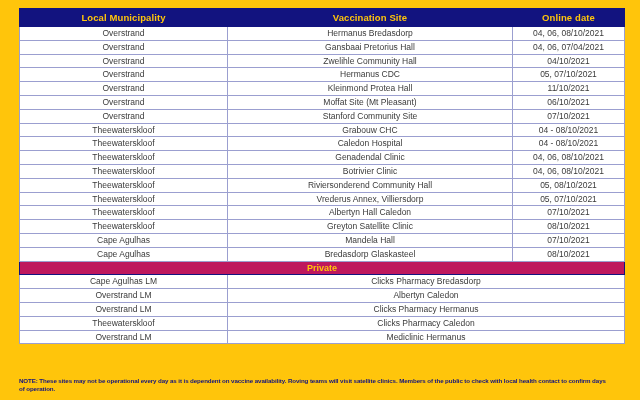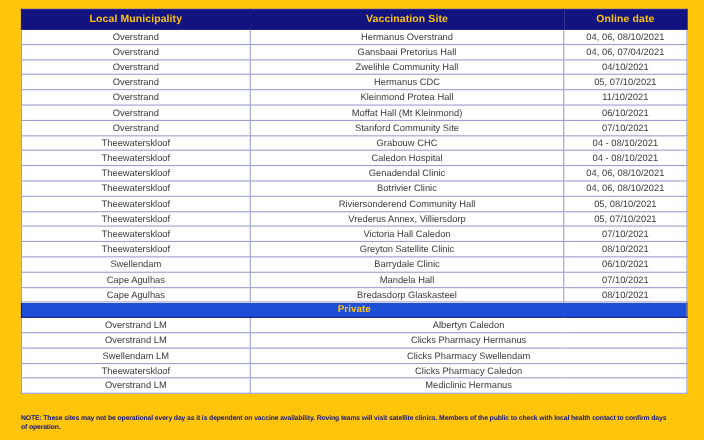--- a/index.html
+++ b/index.html
@@ -34,21 +34,21 @@
     font-size:8.5px;
     color:#3A3A3A;
     text-align:center;
     height:12.8px;
     line-height:12.8px;
     padding:0 2px;
     white-space:nowrap;
     overflow:hidden;
   }
   tr.section-band td{
-    background:#1d4ed8;
+    background:#be185d;
     color:#FFC50B;
     font-weight:bold;
     font-size:9px;
     border:1px solid #12137F;
   }
   .note{
     position:absolute;
     left:19px;top:377px;width:592px;
     font-size:6.2px;
     font-weight:bold;
@@ -70,21 +70,21 @@
     <thead>
       <tr>
         <th>Local Municipality</th>
         <th>Vaccination Site</th>
         <th>Online date</th>
       </tr>
     </thead>
     <tbody id="table-body">
         <tr>
           <td>Overstrand</td>
-          <td>Hermanus Overstrand</td>
+          <td>Hermanus Bredasdorp</td>
           <td>04, 06, 08/10/2021</td>
         </tr>
         <tr>
           <td>Overstrand</td>
           <td>Gansbaai Pretorius Hall</td>
           <td>04, 06, 07/04/2021</td>
         </tr>
         <tr>
           <td>Overstrand</td>
           <td>Zwelihle Community Hall</td>
@@ -95,21 +95,21 @@
           <td>Hermanus CDC</td>
           <td>05, 07/10/2021</td>
         </tr>
         <tr>
           <td>Overstrand</td>
           <td>Kleinmond Protea Hall</td>
           <td>11/10/2021</td>
         </tr>
         <tr>
           <td>Overstrand</td>
-          <td>Moffat Hall (Mt Kleinmond)</td>
+          <td>Moffat Site (Mt Pleasant)</td>
           <td>06/10/2021</td>
         </tr>
         <tr>
           <td>Overstrand</td>
           <td>Stanford Community Site</td>
           <td>07/10/2021</td>
         </tr>
         <tr>
           <td>Theewaterskloof</td>
           <td>Grabouw CHC</td>
@@ -135,57 +135,52 @@
           <td>Riviersonderend Community Hall</td>
           <td>05, 08/10/2021</td>
         </tr>
         <tr>
           <td>Theewaterskloof</td>
           <td>Vrederus Annex, Villiersdorp</td>
           <td>05, 07/10/2021</td>
         </tr>
         <tr>
           <td>Theewaterskloof</td>
-          <td>Victoria Hall Caledon</td>
+          <td>Albertyn Hall Caledon</td>
           <td>07/10/2021</td>
         </tr>
         <tr>
           <td>Theewaterskloof</td>
           <td>Greyton Satellite Clinic</td>
           <td>08/10/2021</td>
-        </tr>
-        <tr>
-          <td>Swellendam</td>
-          <td>Barrydale Clinic</td>
-          <td>06/10/2021</td>
         </tr>
         <tr>
           <td>Cape Agulhas</td>
           <td>Mandela Hall</td>
           <td>07/10/2021</td>
         </tr>
         <tr>
           <td>Cape Agulhas</td>
           <td>Bredasdorp Glaskasteel</td>
           <td>08/10/2021</td>
         </tr>
         <tr class="section-band">
           <td colspan="3">Private</td>
         </tr>
         <tr>
+          <td>Cape Agulhas LM</td>
+          <td colspan="2">Clicks Pharmacy Bredasdorp</td>
+        </tr>
+        <tr>
           <td>Overstrand LM</td>
           <td colspan="2">Albertyn Caledon</td>
         </tr>
         <tr>
           <td>Overstrand LM</td>
           <td colspan="2">Clicks Pharmacy Hermanus</td>
-        </tr>
-        <tr>
-          <td>Swellendam LM</td>
-          <td colspan="2">Clicks Pharmacy Swellendam</td>
         </tr>
         <tr>
           <td>Theewaterskloof</td>
           <td colspan="2">Clicks Pharmacy Caledon</td>
         </tr>
         <tr>
           <td>Overstrand LM</td>
           <td colspan="2">Mediclinic Hermanus</td>
         </tr>
       </tbody>

